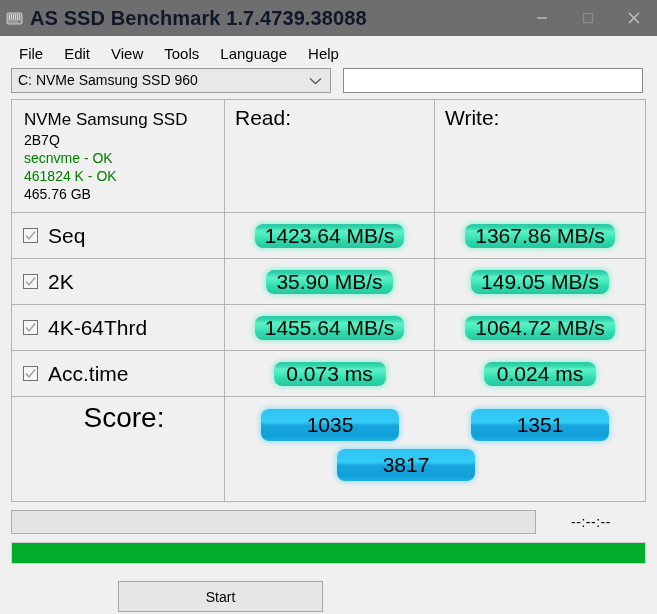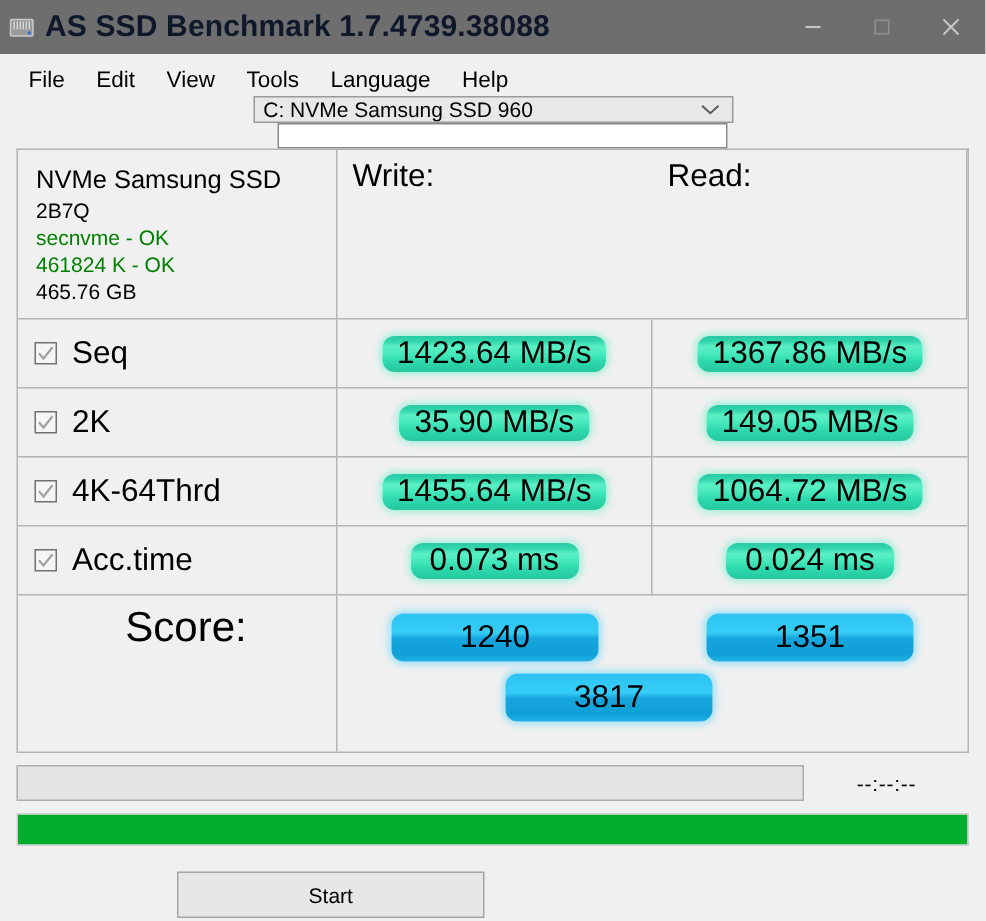--- a/index.html
+++ b/index.html
@@ -69,21 +69,20 @@
     white-space: nowrap;
   }
 
   
   .selrow {
     height: 32px;
     display: flex;
     align-items: center;
     padding: 0 11px;
     gap: 0;
-    flex-direction: column;
   }
   .combo {
     width: 320px;
     height: 25px;
     background: #e8e8e8;
     border: 1px solid #9a9a9a;
     display: flex;
     align-items: center;
     box-sizing: border-box;
     position: relative;
@@ -385,25 +384,25 @@
   <div class="grow row-head">
     <div class="cell-label">
       <div class="info-block">
         <div class="info-model">NVMe Samsung SSD</div>
         <div class="info-line">2B7Q</div>
         <div class="info-line ok">secnvme - OK</div>
         <div class="info-line ok">461824 K - OK</div>
         <div class="info-line">465.76 GB</div>
       </div>
     </div>
+    <div class="cell-val">
+      <div class="head-title">Read:</div>
+    </div>
     <div class="cell-val last">
       <div class="head-title">Write:</div>
-    </div>
-    <div class="cell-val">
-      <div class="head-title">Read:</div>
     </div>
   </div>
 
   <div class="grow row-data">
     <div class="cell-label">
       <div class="lbl-wrap">
         <span class="chk">
           <svg width="11" height="11" viewBox="0 0 11 11">
             <polyline points="1,5.5 4,9 10,1.5" fill="none" stroke="#a0a0a0" stroke-width="1.4"></polyline>
           </svg>
@@ -492,21 +491,21 @@
     </div>
   </div>
 
   <div class="grow row-score">
     <div class="cell-label">
       <div class="score-label">Score:</div>
     </div>
     <div class="score-area">
       <div class="score-top">
         <div class="score-slot">
-          <div class="badge blue">1240</div>
+          <div class="badge blue">1035</div>
         </div>
         <div class="score-slot">
           <div class="badge blue">1351</div>
         </div>
       </div>
       <div class="score-bottom">
         <div class="badge blue">3817</div>
       </div>
     </div>
   </div>

